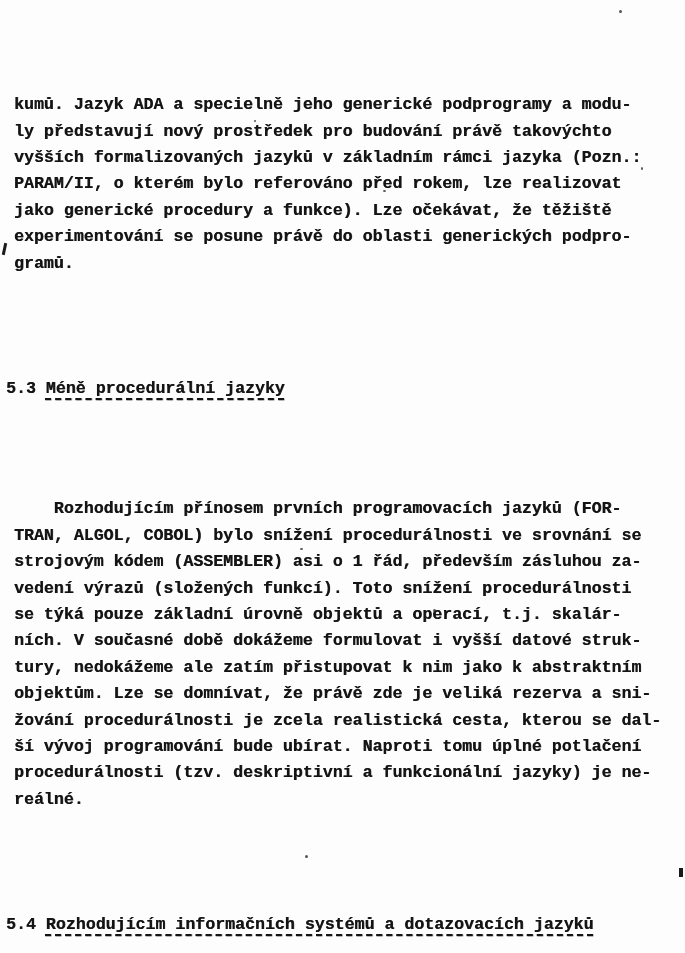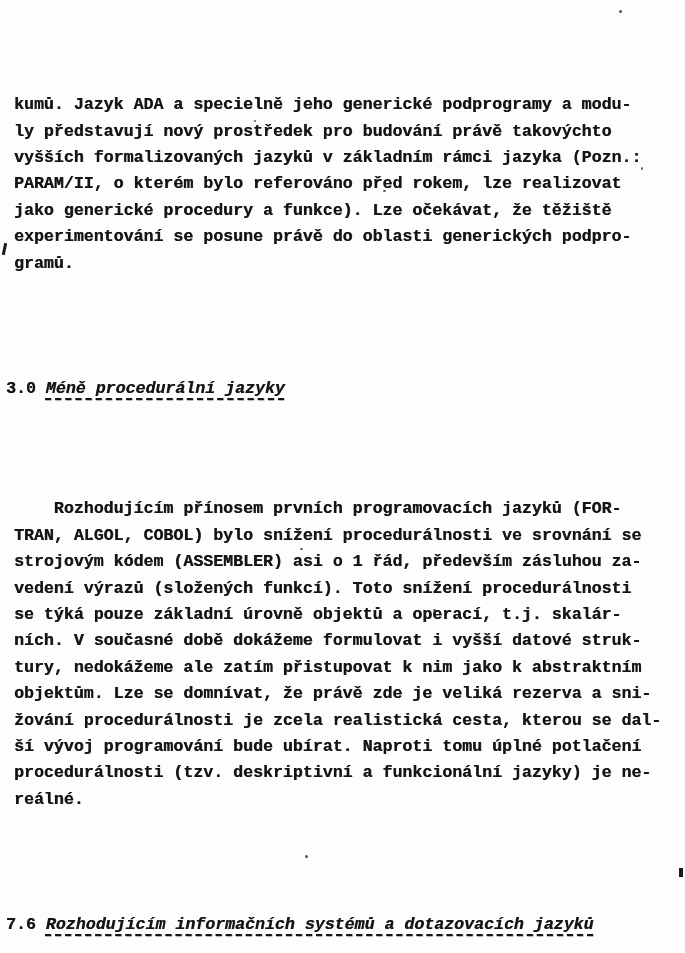--- a/index.html
+++ b/index.html
@@ -28,45 +28,44 @@
   .heading {
     margin-top: 12px;
     margin-bottom: 6px;
     height: 27px;
   }
   .underlined {
     text-decoration: underline;
     text-decoration-style: dashed;
     text-decoration-thickness: 2.4px;
     text-underline-offset: 4.5px;
-    font-style: italic;
   }
   .speck {
     position: absolute;
     background: #2a2a2a;
     border-radius: 50%;
     opacity: 0.8;
   }
   .stray-mark {
     position: absolute;
     background: #1a1a1a;
   }
 </style>
 </head>
 <body>
 
 <div class="page">
 
   <div class="para"><div class="line">kumů. Jazyk ADA a specielně jeho generické podprogramy a modu-</div><div class="line">ly představují nový prostředek pro budování právě takovýchto</div><div class="line">vyšších formalizovaných jazyků v základním rámci jazyka (Pozn.:</div><div class="line">PARAM/II, o kterém bylo referováno před rokem, lze realizovat</div><div class="line">jako generické procedury a funkce). Lze očekávat, že těžiště</div><div class="line">experimentování se posune právě do oblasti generických podpro-</div><div class="line">gramů.</div></div>
 
-  <div class="heading"><span>3.0 </span><span class="underlined">Méně procedurální jazyky</span></div>
+  <div class="heading"><span>5.3 </span><span class="underlined">Méně procedurální jazyky</span></div>
 
   <div class="para"><div class="line">    Rozhodujícím přínosem prvních programovacích jazyků (FOR-</div><div class="line">TRAN, ALGOL, COBOL) bylo snížení procedurálnosti ve srovnání se</div><div class="line">strojovým kódem (ASSEMBLER) asi o 1 řád, především zásluhou za-</div><div class="line">vedení výrazů (složených funkcí). Toto snížení procedurálnosti</div><div class="line">se týká pouze základní úrovně objektů a operací, t.j. skalár-</div><div class="line">ních. V současné době dokážeme formulovat i vyšší datové struk-</div><div class="line">tury, nedokážeme ale zatím přistupovat k nim jako k abstraktním</div><div class="line">objektům. Lze se domnívat, že právě zde je veliká rezerva a sni-</div><div class="line">žování procedurálnosti je zcela realistická cesta, kterou se dal-</div><div class="line">ší vývoj programování bude ubírat. Naproti tomu úplné potlačení</div><div class="line">procedurálnosti (tzv. deskriptivní a funkcionální jazyky) je ne-</div><div class="line">reálné.</div></div>
 
-  <div class="heading"><span>7.6 </span><span class="underlined">Rozhodujícím informačních systémů a dotazovacích jazyků</span></div>
+  <div class="heading"><span>5.4 </span><span class="underlined">Rozhodujícím informačních systémů a dotazovacích jazyků</span></div>
 
   
 
   
 
   
 
   
 
 </div>

